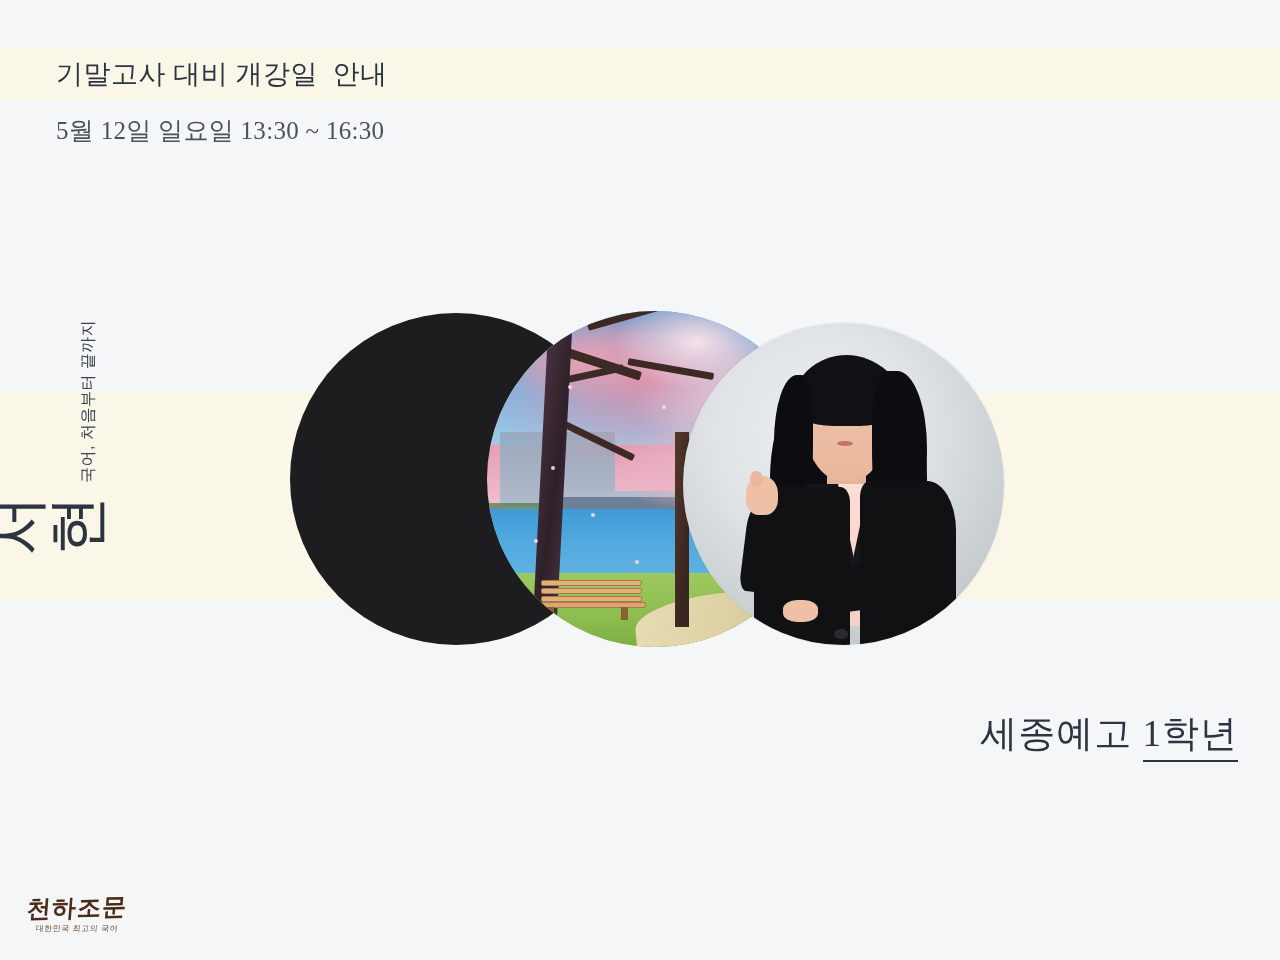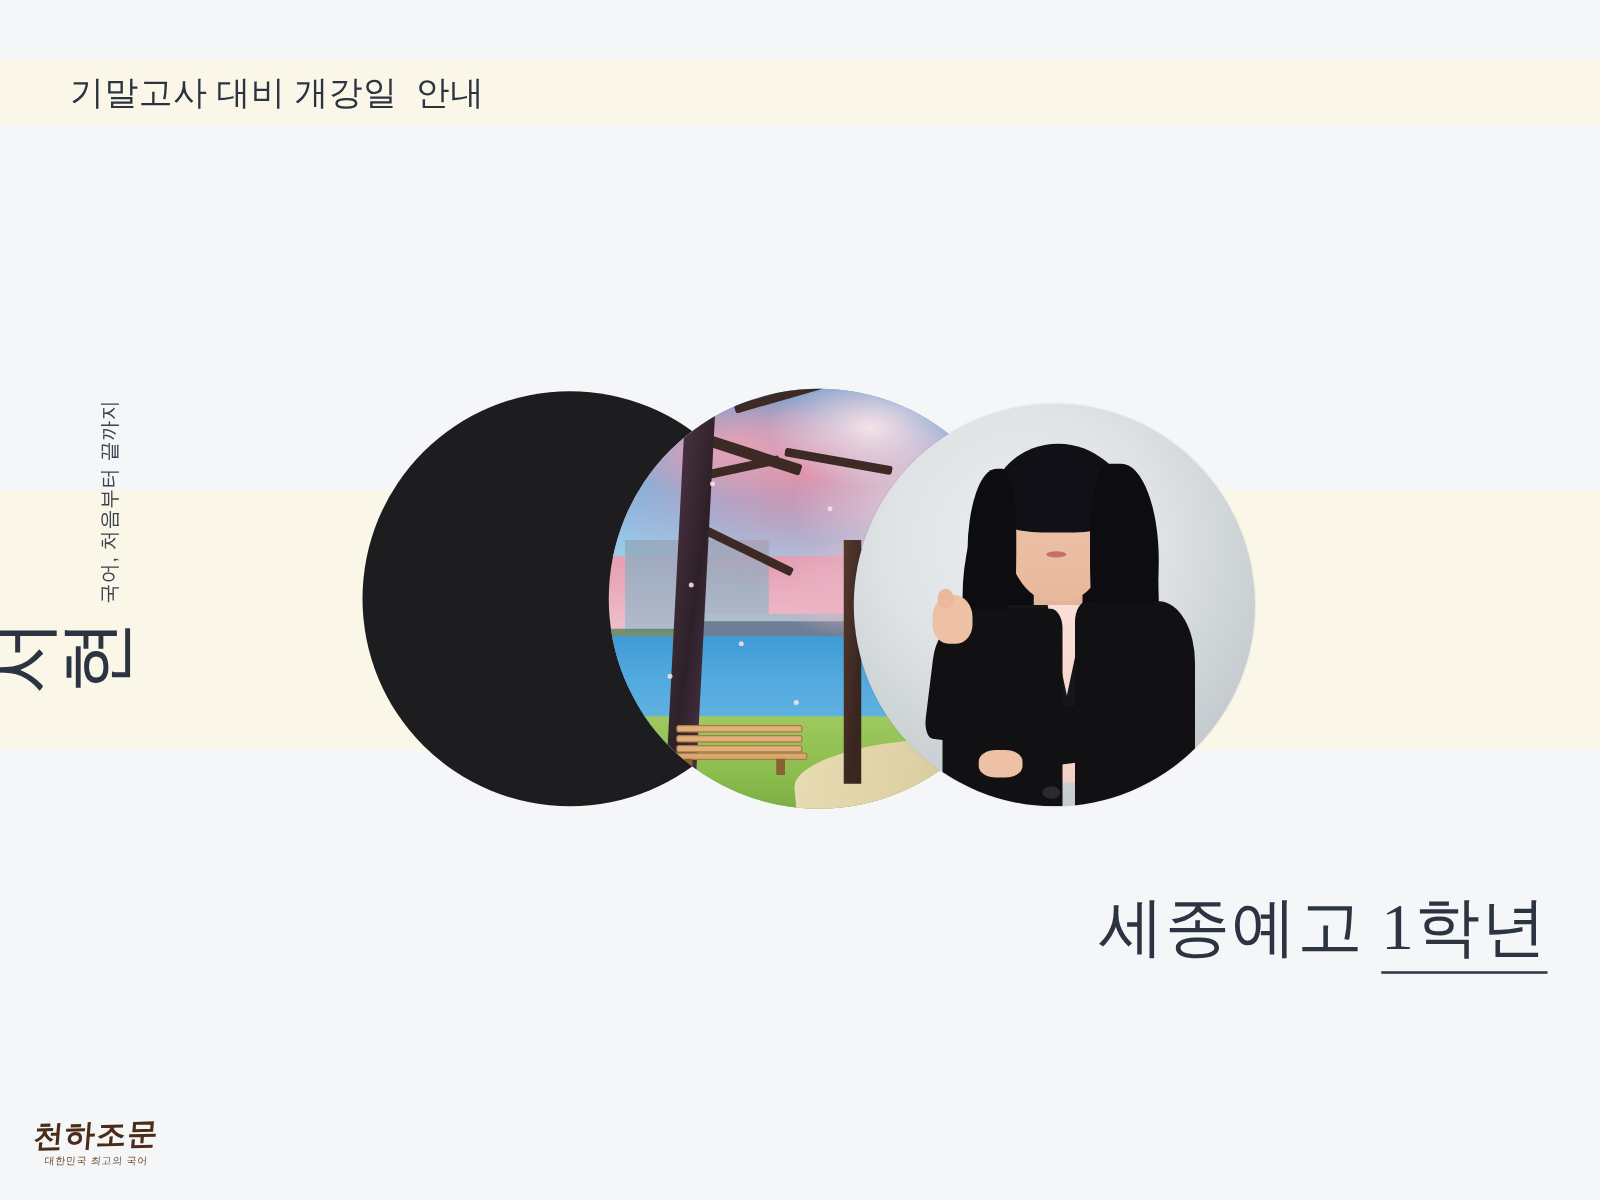--- a/index.html
+++ b/index.html
@@ -188,21 +188,21 @@
   #p-hand-low { position:absolute; left:31%; top:86%; width:11%; height:7%;
       background:#eec0a6; border-radius:40%; }
   #p-button { position:absolute; left:47%; top:95%; width:4.5%; height:3%;
       background:#2a2a30; border-radius:50%; }
 
   
   #headline-block {
     position:absolute; right:42px; top:712px; width:820px;
     text-align:right; color:#2b3440; line-height:1.18;
   }
-  #headline-line1 { font-size:52px; letter-spacing:1px; white-space:pre; }
+  #headline-line1 { font-size:37px; letter-spacing:1px; white-space:pre; }
   #headline-line2 { font-size:56px; letter-spacing:1px; white-space:pre; margin-top:2px; }
   .headline-underlined {
     border-bottom:2px solid #2b3440;
     padding-bottom:6px;
   }
 
   
   #brand-logo { position:absolute; left:22px; top:896px; width:110px; text-align:center; }
   #brand-logo-mark {
     font-size:24px; font-weight:700; color:#4a2c18;
@@ -217,20 +217,21 @@
   }
 </style>
 </head>
 <body>
 
 <div class="band" id="band-top"></div>
 <div class="band" id="band-middle"></div>
 
 <div id="header-block">
   <div id="notice-title">기말고사 대비 개강일  안내</div>
+  <div id="notice-datetime">5월 12일 일요일 13:30 ~ 16:30</div>
 </div>
 
 <div id="instructor-vertical">
   <div id="instructor-name">김서현</div>
   <div id="instructor-tagline">국어, 처음부터 끝까지</div>
 </div>
 
 <div id="circle-cluster">
 
   <div class="circle" id="circle-black"></div>

